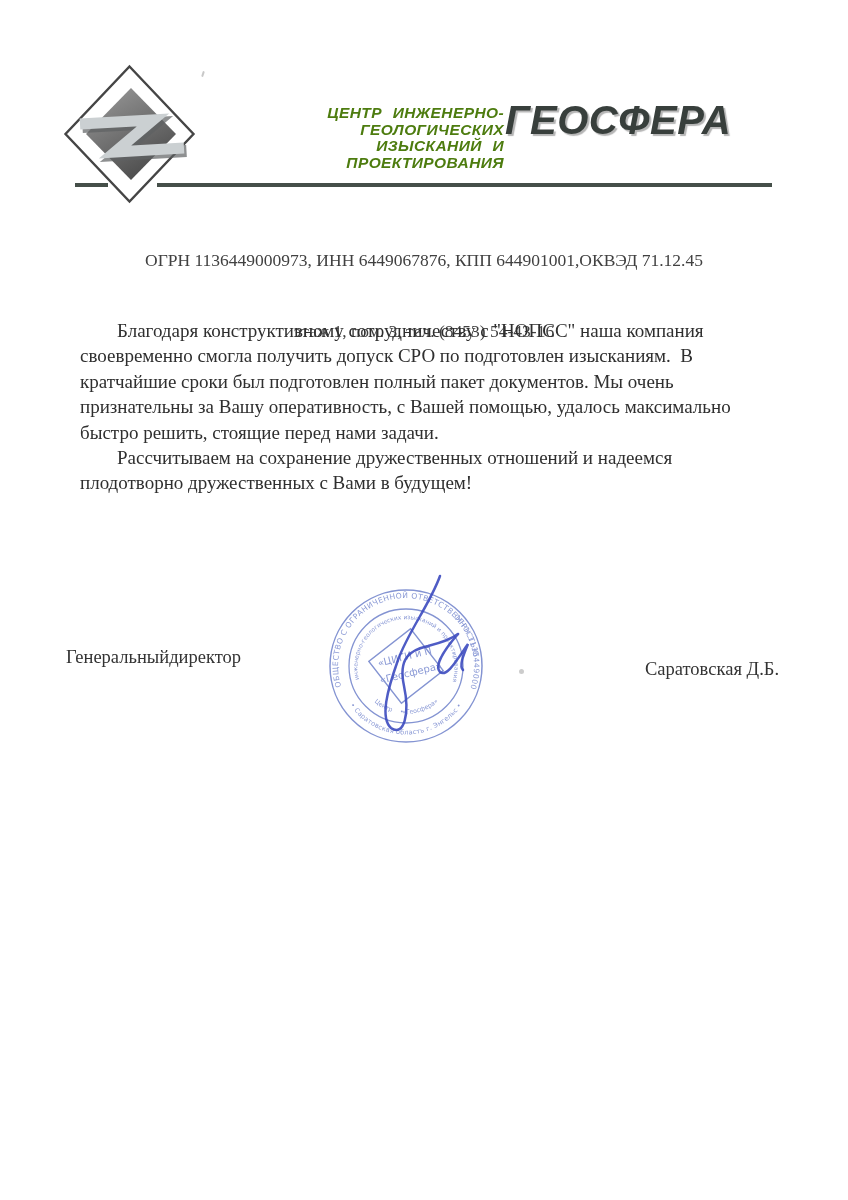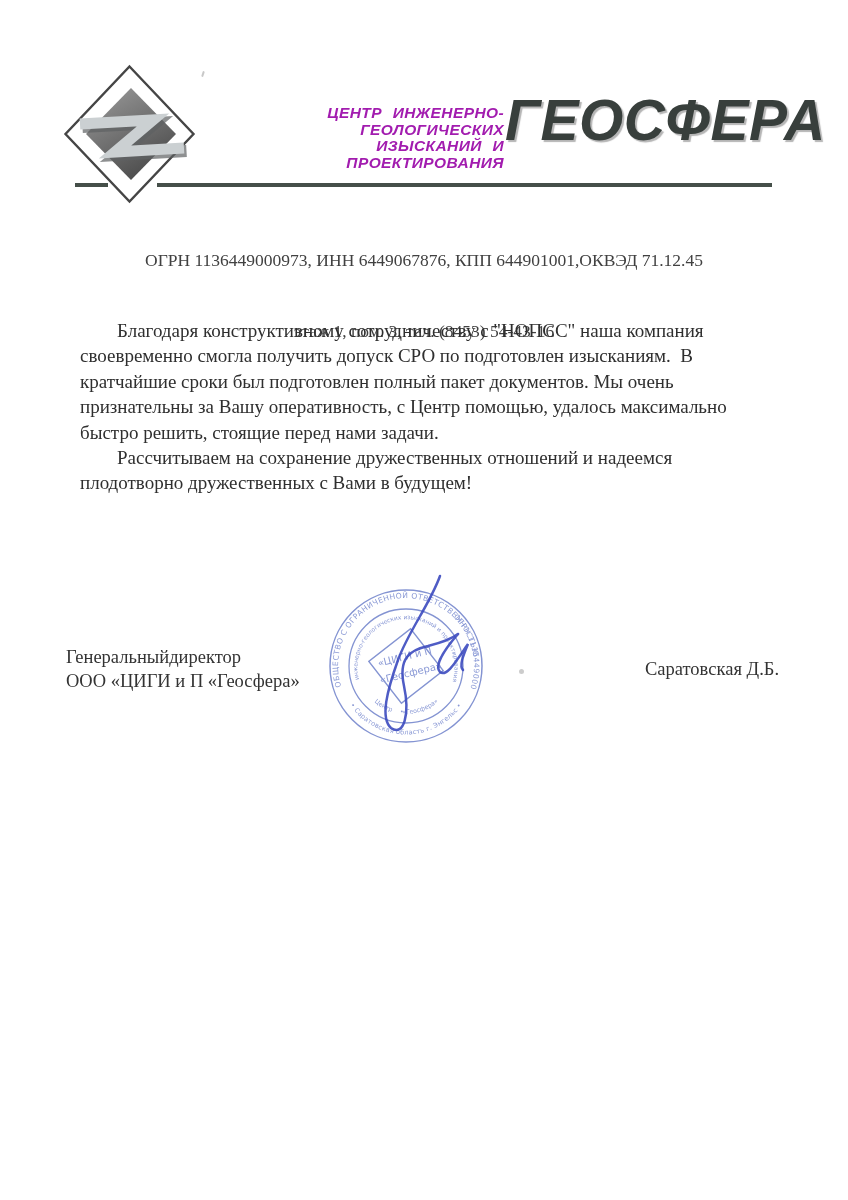--- a/index.html
+++ b/index.html
@@ -13,27 +13,27 @@
     color:#303030;
   }
   
   .logo{position:absolute;left:62px;top:63px;width:135px;height:142px;}
   .org-name{
     position:absolute;left:212px;top:105px;width:292px;
     font-family:"Liberation Sans", sans-serif;
     font-weight:bold;font-style:italic;
     font-size:15.5px;line-height:16.5px;
     letter-spacing:.4px;word-spacing:6px;
-    text-align:right;color:#a21caf;
+    text-align:right;color:#4d7c0f;
   }
   .brand{
     position:absolute;left:505px;top:96px;width:260px;
     font-family:"Liberation Sans", sans-serif;
     font-weight:bold;font-style:italic;
-    font-size:57px;line-height:48px;letter-spacing:.5px;
+    font-size:40px;line-height:48px;letter-spacing:.5px;
     color:#383f3c;
     text-shadow:2px 2px 1px rgba(70,70,70,.4);
     white-space:nowrap;
   }
   .rule{position:absolute;top:183px;height:4px;background:#454f49;}
   .rule-left{left:75px;width:33px;}
   .rule-right{left:157px;width:615px;}
   
   .requisites{
     position:absolute;left:30px;top:202px;width:788px;
@@ -96,32 +96,31 @@
   <div class="requisites">
     <div>ОГРН 1136449000973, ИНН 6449067876, КПП 644901001,ОКВЭД 71.12.45</div>
     <div>этаж 1, пом. 3, тел. (8453) 54-43-16</div>
   </div>
 
   <div class="body-text">
     <div class="para">
         <div class="first">Благодаря конструктивному сотрудничеству с "НОПСС" наша компания</div>
         <div>своевременно смогла получить допуск СРО по подготовлен изысканиям.  В</div>
         <div>кратчайшие сроки был подготовлен полный пакет документов. Мы очень</div>
-        <div>признательны за Вашу оперативность, с Центр помощью, удалось максимально</div>
+        <div>признательны за Вашу оперативность, с Вашей помощью, удалось максимально</div>
         <div>быстро решить, стоящие перед нами задачи.</div>
       </div>
     <div class="para">
         <div class="first">Рассчитываем на сохранение дружественных отношений и надеемся</div>
         <div>плодотворно дружественных с Вами в будущем!</div>
       </div>
   </div>
 
   <div class="sig-left">
     <div>Генеральныйдиректор</div>
-    <div>ООО «ЦИГИ и П «Геосфера»</div>
   </div>
 
   <div class="sig-name">Саратовская Д.Б.</div>
 
   <svg class="stamp" viewBox="0 0 190 220" aria-hidden="true">
     <defs>
       <path id="arcTopOuter" d="M 26,133 A 68,68 0 1 1 154,133"></path>
       <path id="arcBottomOuter" d="M 32,146 A 68,68 0 0 0 148,146"></path>
       <path id="arcTopInner" d="M 44,127 A 48.5,48.5 0 1 1 136,127"></path>
       <path id="arcBottomInner" d="M 56,144 A 48.5,48.5 0 0 0 124,144"></path>

